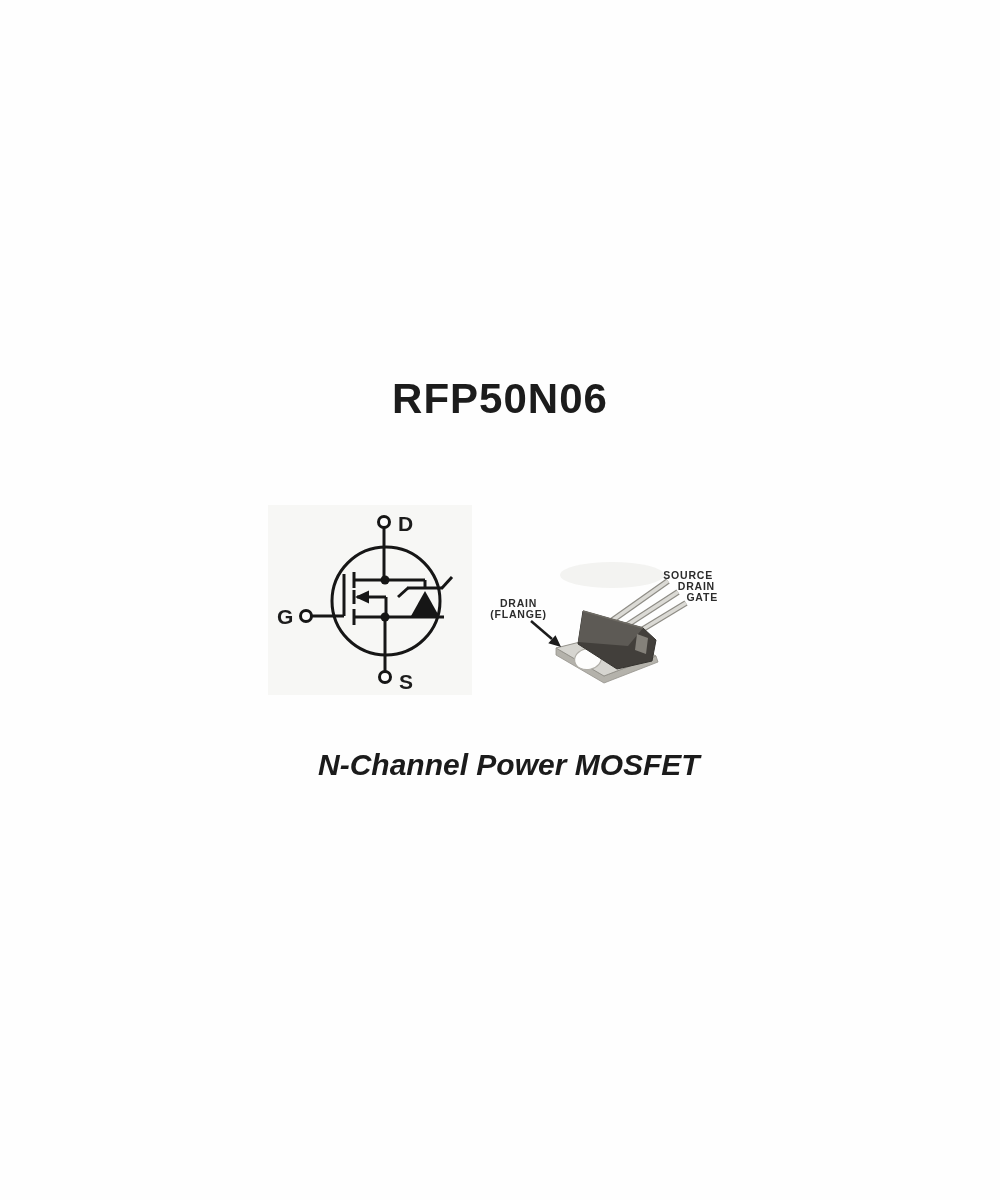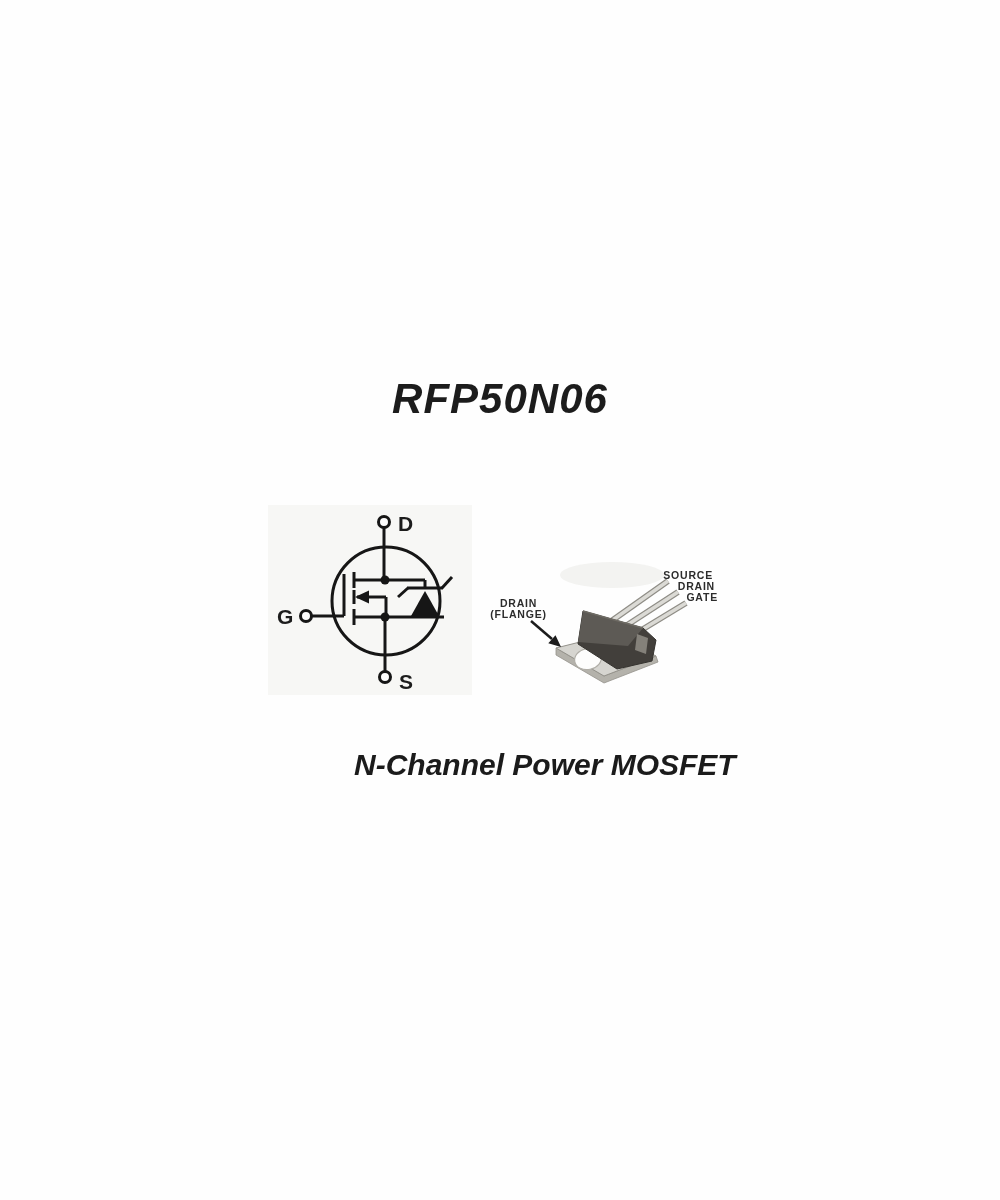--- a/index.html
+++ b/index.html
@@ -11,34 +11,32 @@
     font-family: "Liberation Sans", "DejaVu Sans", sans-serif;
     overflow: hidden;
   }
   .part-title {
     position: absolute;
     left: 0; top: 377px; width: 1000px;
     text-align: center;
     font-size: 42px;
     line-height: 44px;
     font-weight: bold;
-    font-style: italic;
     letter-spacing: 1px;
     color: #1c1c1c;
   }
   .desc-block {
     position: absolute;
     left: 318px; top: 751px;
     font-size: 30px;
     line-height: 28px;
     font-weight: bold;
     font-style: italic;
     color: #1b1b1b;
     white-space: nowrap;
-    margin-left: 36px;
   }
   .desc-block .line { display: block; }
   svg { position: absolute; }
   .sym-svg { left: 250px; top: 470px; }
   .pkg-svg { left: 478px; top: 540px; }
   svg text { font-family: "Liberation Sans", "DejaVu Sans", sans-serif; }
   .term-label { font-size: 21px; font-weight: bold; fill: #1c1c1c; }
   .pkg-label { font-size: 10.5px; font-weight: bold; fill: #2c2c2c; letter-spacing: 0.8px; }
 </style>
 </head>

